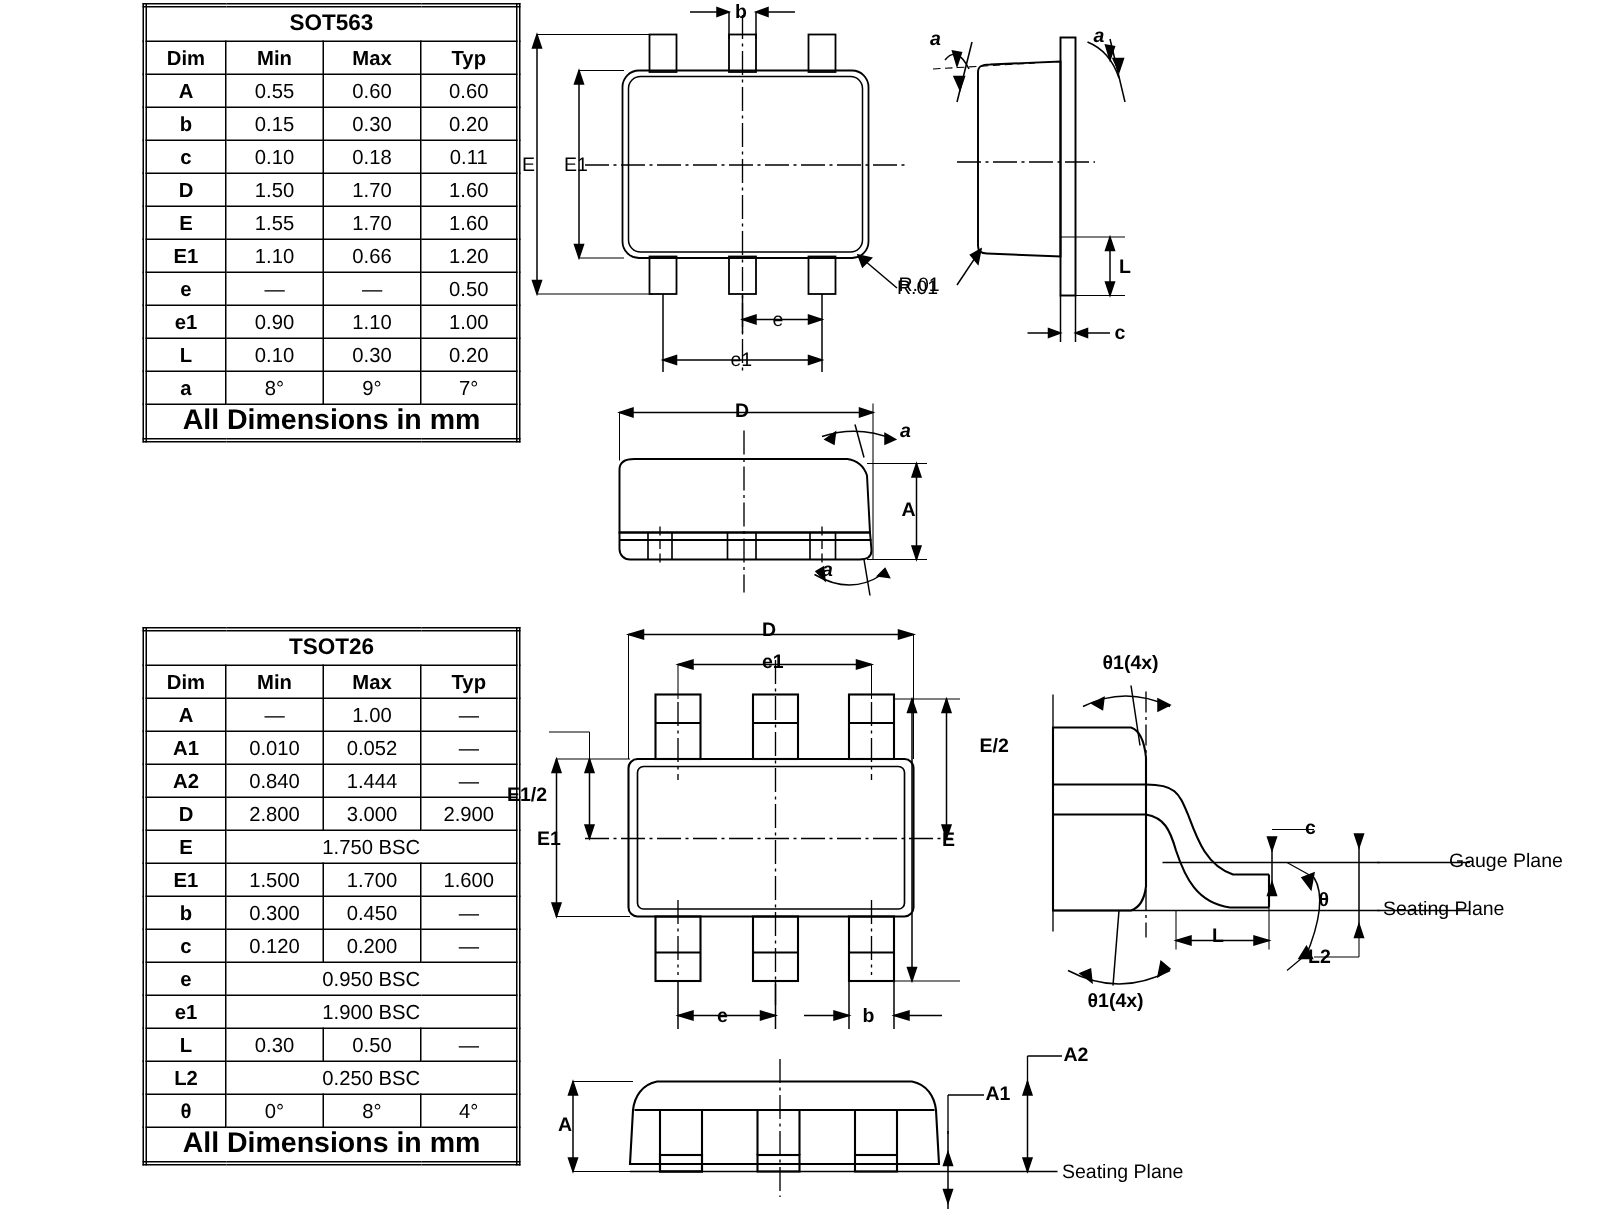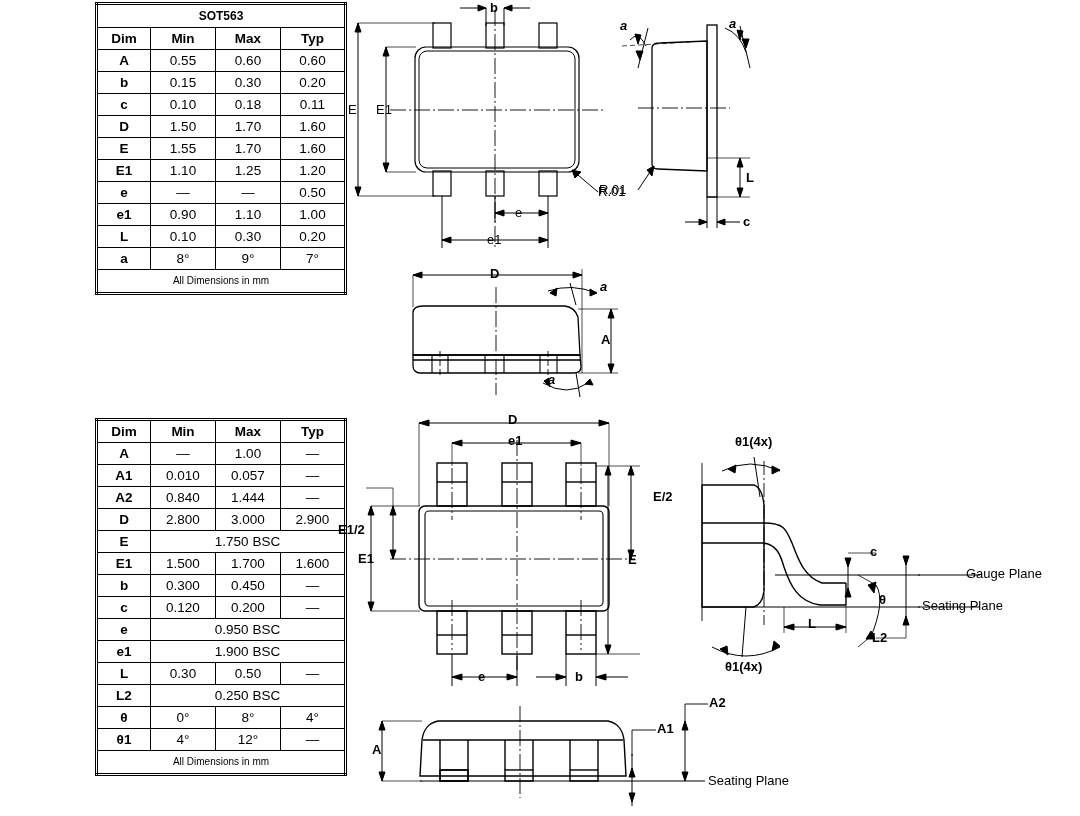--- a/index.html
+++ b/index.html
@@ -24,26 +24,26 @@
     text-align:center;
     font-size:13.5px;
     font-weight:bold;
     padding:0;
     height:21px;
     line-height:21px;
     white-space:nowrap;
   }
   .dimtable td.val{font-weight:normal;}
   .dimtable td.title{
-    font-size:12px;font-weight:bold;height:22px;line-height:22px;
+    font-size:15px;font-weight:bold;height:22px;line-height:22px;
     border-top:none;border-left:none;border-right:none;
   }
   .dimtable td.hdr{font-weight:bold;}
   .dimtable td.foot{
-    font-size:10px;font-weight:normal;height:22px;line-height:22px;
+    font-size:19px;font-weight:bold;height:22px;line-height:22px;
     border-bottom:none;border-left:none;border-right:none;
   }
   .dimtable col.c0{width:54px;}
   .dimtable col.c1{width:65px;}
   .dimtable col.c2{width:65px;}
   .dimtable col.c3{width:65px;}
 
   
   .lbl{
     position:absolute;
@@ -102,21 +102,21 @@
       </tr>
     <tr>
         <td>E</td>
         <td class="val">1.55</td>
         <td class="val">1.70</td>
         <td class="val">1.60</td>
       </tr>
     <tr>
         <td>E1</td>
         <td class="val">1.10</td>
-        <td class="val">1.25</td>
+        <td class="val">0.66</td>
         <td class="val">1.20</td>
       </tr>
     <tr>
         <td>e</td>
         <td class="val">—</td>
         <td class="val">—</td>
         <td class="val">0.50</td>
       </tr>
     <tr>
         <td>e1</td>
@@ -339,35 +339,38 @@
 
 <table class="dimtable" id="tbl-tsot26" style="left:95px;top:418px;width:249px;">
   <colgroup>
       <col class="c0">
       <col class="c1">
       <col class="c2">
       <col class="c3">
     </colgroup>
   <tbody>
     <tr>
+      <td class="title" colspan="4">TSOT26</td>
+    </tr>
+    <tr>
       <td class="hdr">Dim</td>
       <td class="hdr">Min</td>
       <td class="hdr">Max</td>
       <td class="hdr">Typ</td>
     </tr>
     <tr>
         <td>A</td>
         <td class="val">—</td>
         <td class="val">1.00</td>
         <td class="val">—</td>
       </tr>
     <tr>
         <td>A1</td>
         <td class="val">0.010</td>
-        <td class="val">0.057</td>
+        <td class="val">0.052</td>
         <td class="val">—</td>
       </tr>
     <tr>
         <td>A2</td>
         <td class="val">0.840</td>
         <td class="val">1.444</td>
         <td class="val">—</td>
       </tr>
     <tr>
         <td>D</td>
@@ -413,26 +416,20 @@
       </tr>
     <tr>
         <td>L2</td>
         <td class="val" colspan="3">0.250 BSC</td>
       </tr>
     <tr>
         <td>θ</td>
         <td class="val">0°</td>
         <td class="val">8°</td>
         <td class="val">4°</td>
-      </tr>
-    <tr>
-        <td>θ1</td>
-        <td class="val">4°</td>
-        <td class="val">12°</td>
-        <td class="val">—</td>
       </tr>
     <tr>
       <td class="foot" colspan="4">All Dimensions in mm</td>
     </tr>
   </tbody>
 </table>
 
 <div class="abs" style="left:340px;top:410px;width:310px;height:290px;">
   <svg width="310" height="290" viewBox="0 0 310 290">
     <g fill="none" stroke="#000" stroke-width="1.4">

